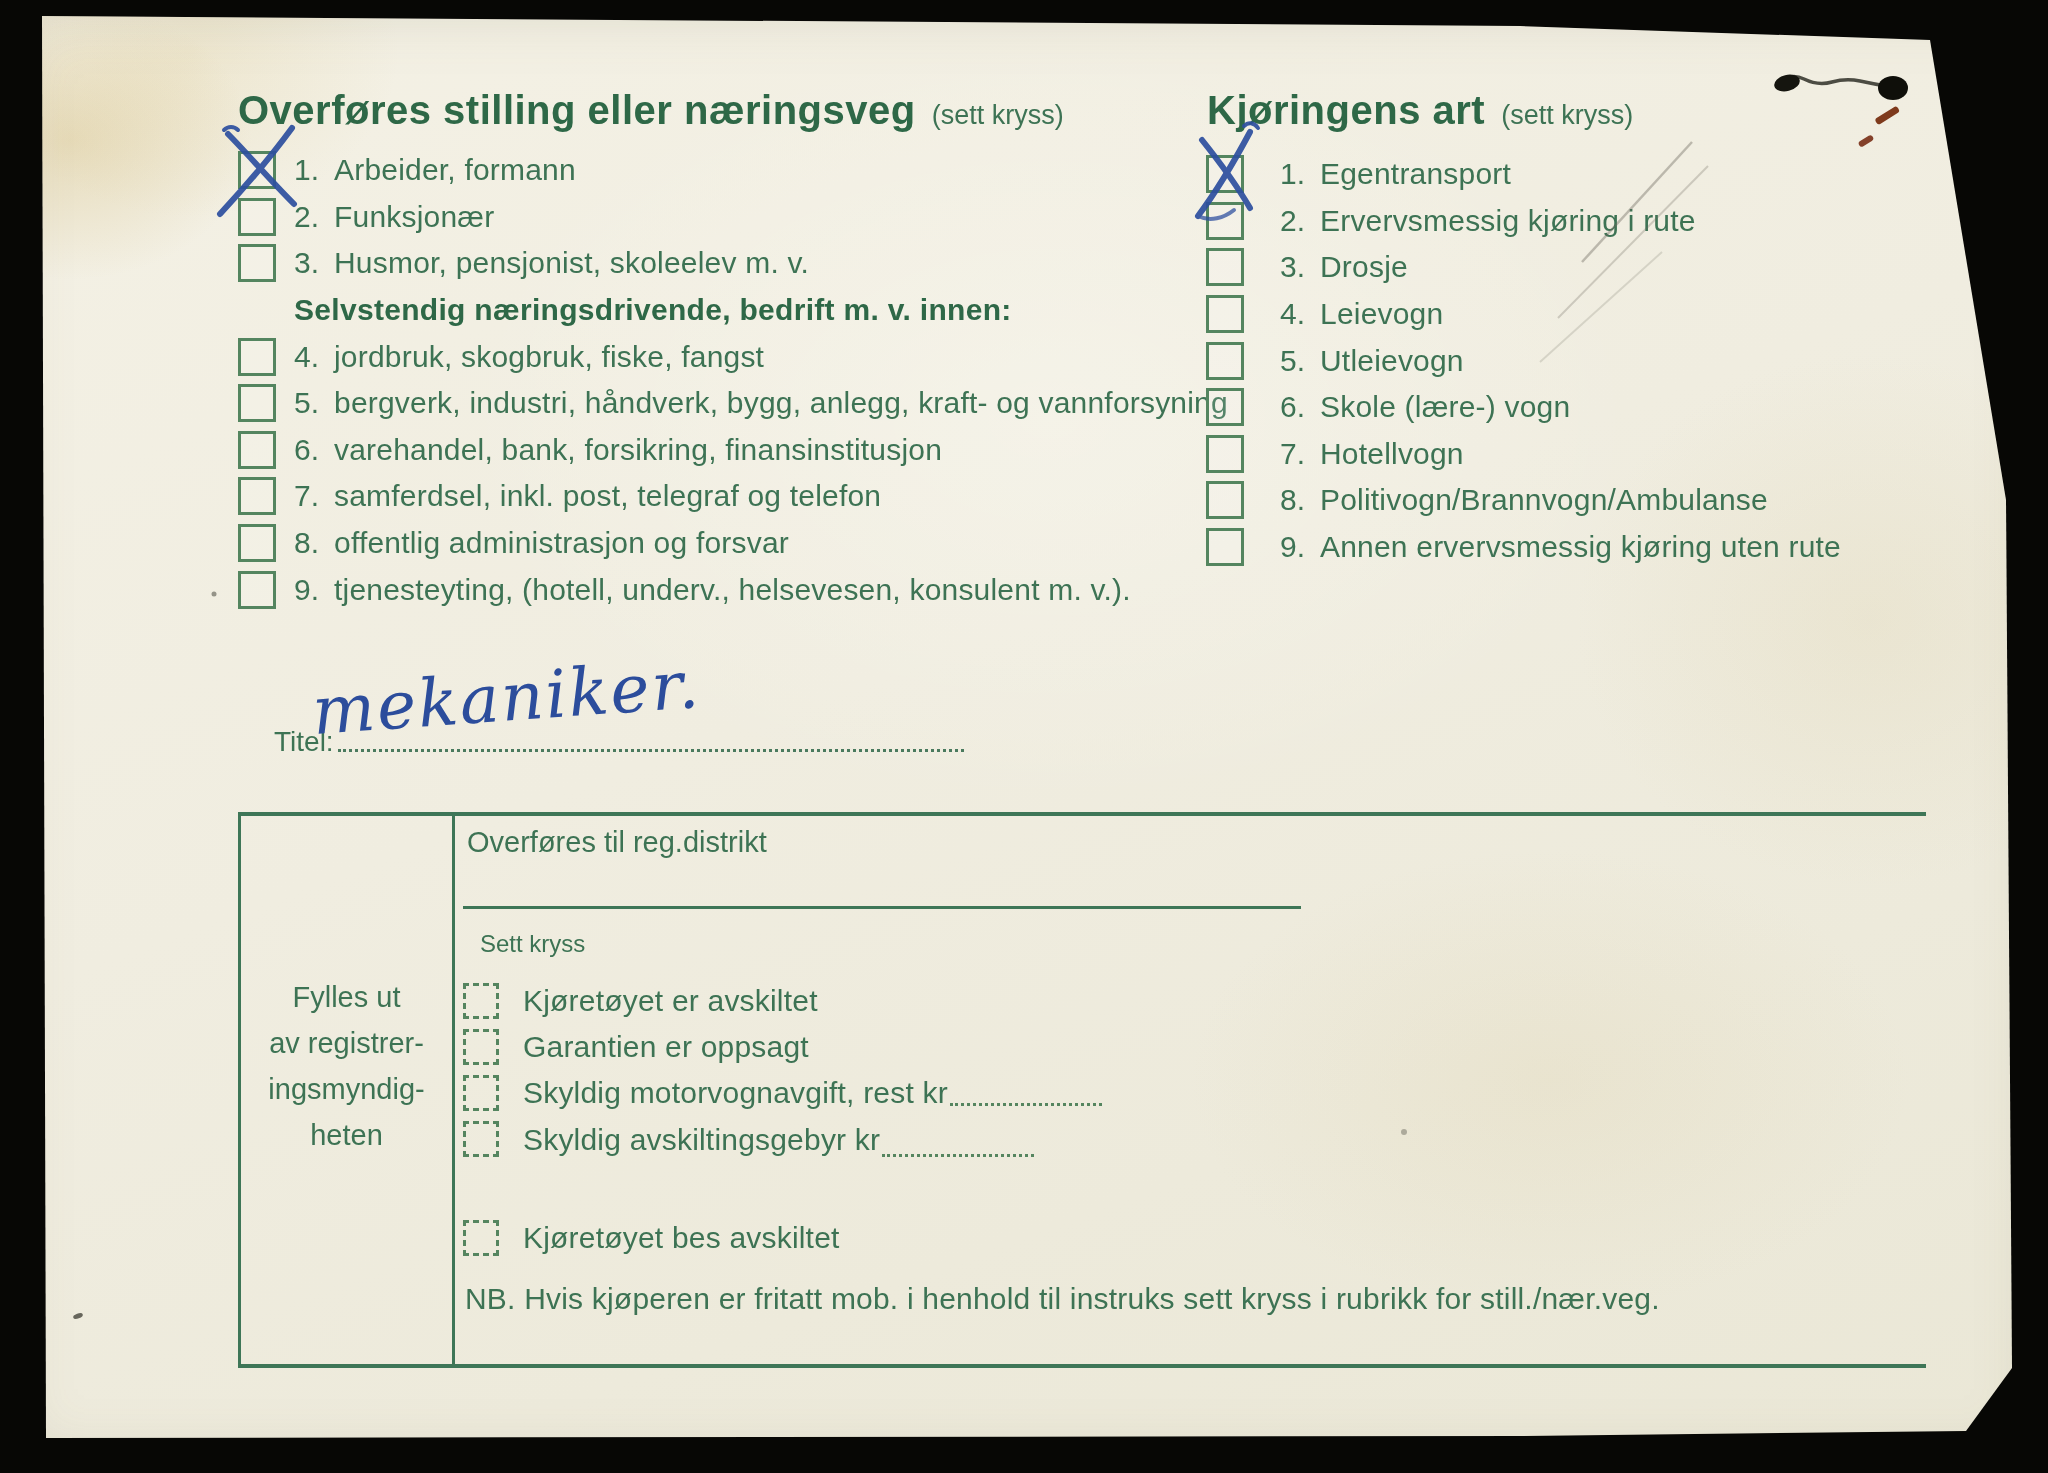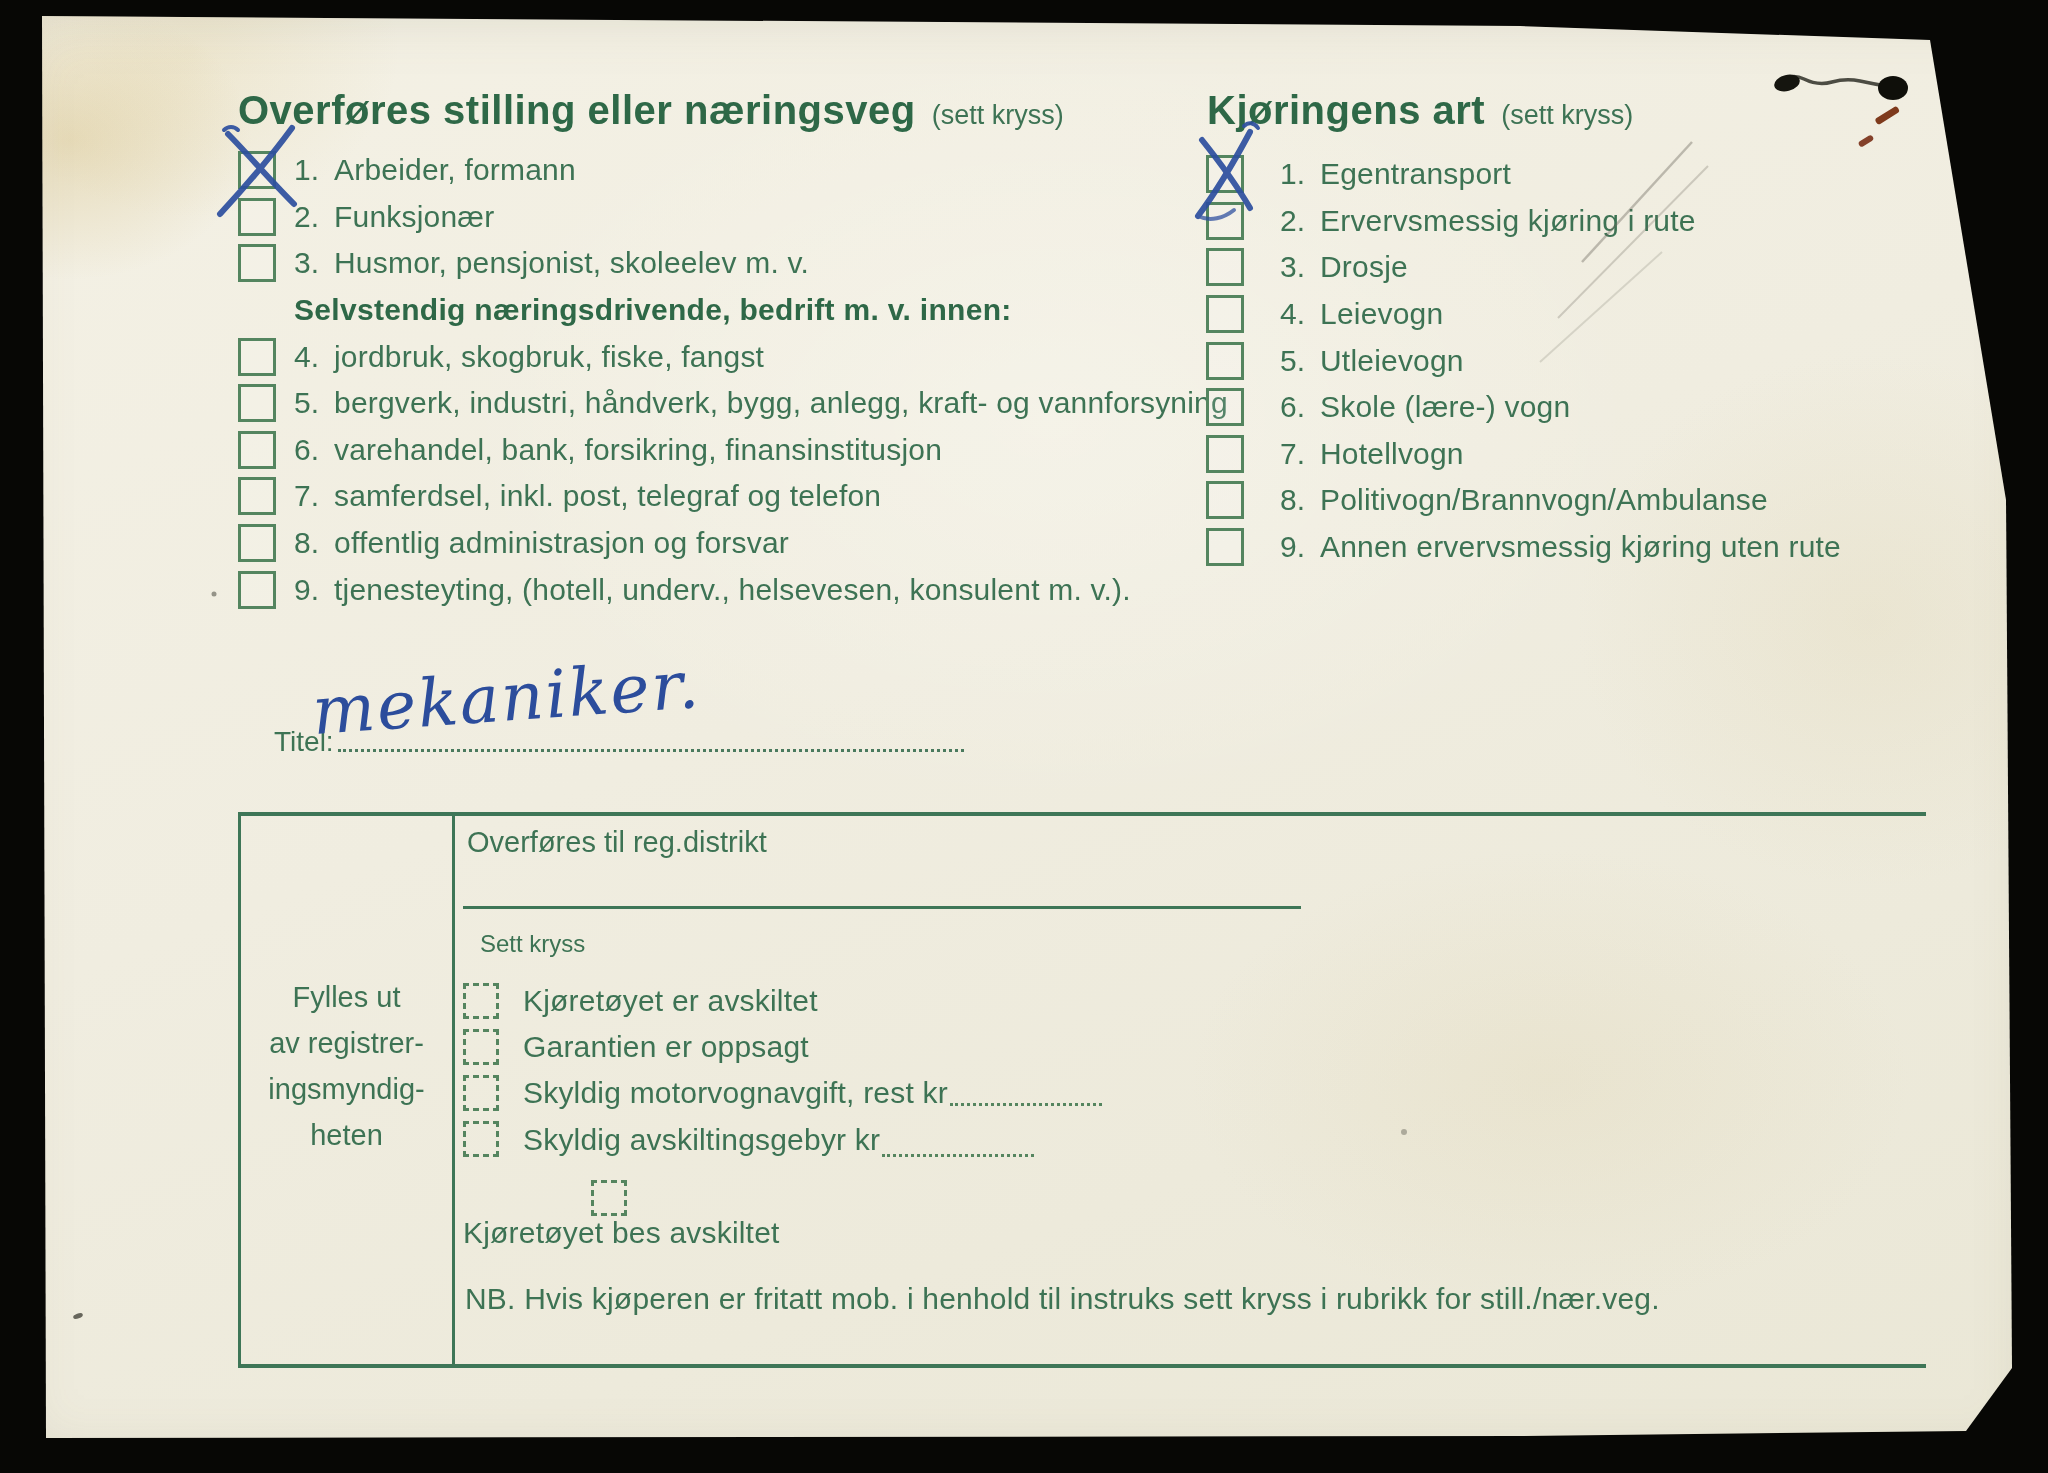--- a/index.html
+++ b/index.html
@@ -232,21 +232,21 @@
       <div class="regrow" style="top:259px;">
         <span class="cb2"></span>
         <span class="lbl">Skyldig motorvognavgift, rest kr</span>
         <span class="kr-leader"></span>
       </div>
       <div class="regrow" style="top:305px;align-items:flex-end;">
         <span class="cb2"></span>
         <span class="lbl">Skyldig avskiltingsgebyr kr</span>
         <span class="kr-leader"></span>
       </div>
-      <div class="regrow" style="top:364px;flex-direction:column;">
+      <div class="regrow" style="top:404px;">
         <span class="cb2"></span>
         <span class="lbl">Kjøretøyet bes avskiltet</span>
       </div>
 
       <div class="nb-note">NB.  Hvis kjøperen er fritatt mob. i henhold til instruks sett kryss i rubrikk for still./nær.veg.</div>
     </div>
 
     <svg class="marks-svg" width="2048" height="1473">
 
       <g stroke="#2d4f9f" stroke-width="6" fill="none" stroke-linecap="round" opacity="0.92">

